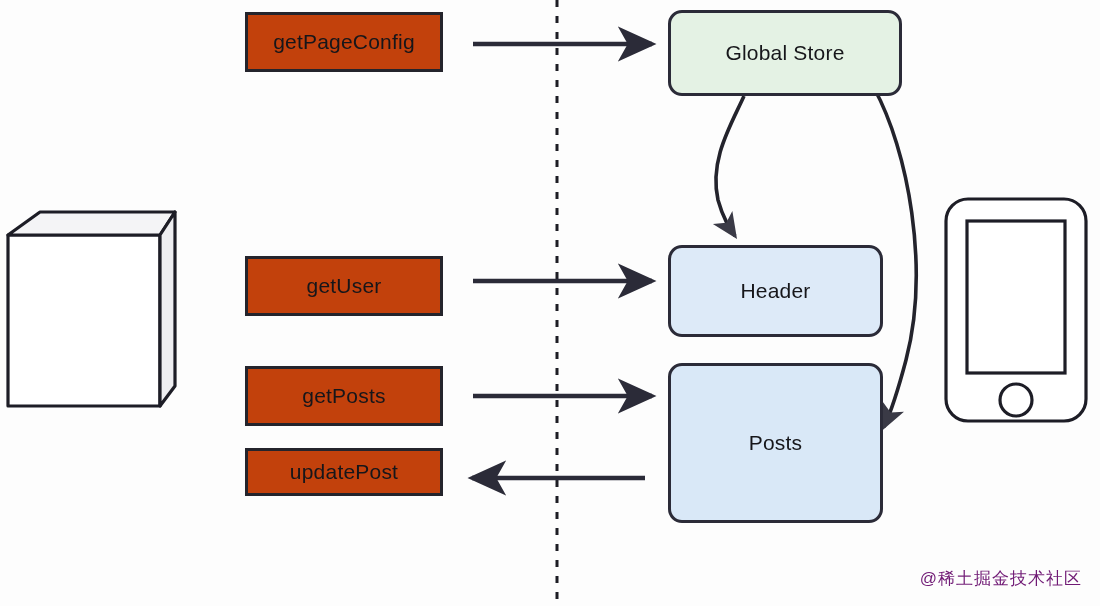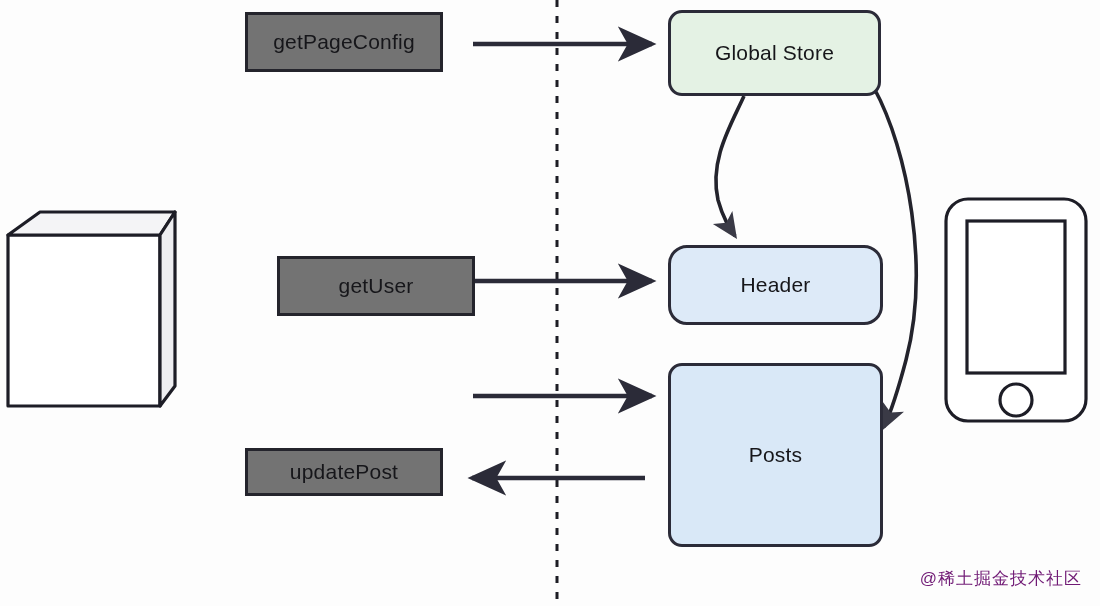--- a/index.html
+++ b/index.html
@@ -20,21 +20,21 @@
   .svg-layer {
     position: absolute;
     left: 0;
     top: 0;
     width: 1100px;
     height: 606px;
   }
   
   .api-box {
     position: absolute;
-    background: #737373;
+    background: #c2410c;
     border: 3px solid #24242c;
     box-sizing: border-box;
     display: flex;
     align-items: center;
     justify-content: center;
     color: #16161a;
     font-size: 21px;
     letter-spacing: 0.2px;
   }
   
@@ -103,36 +103,39 @@
 
     <path d="M744,96 C731,125 709,160 718,200 C723,218 729,227 735,236" fill="none" stroke="#23232c" stroke-width="3.6" marker-end="url(#arrowCurve)"></path>
 
     <path d="M874,88 C908,150 930,268 906,360 C897,394 890,414 884,427" fill="none" stroke="#23232c" stroke-width="3.6" marker-end="url(#arrowCurve)"></path>
   </svg>
 
   <div class="api-box" style="left:245px; top:12px; width:198px; height:60px;">
     <span>getPageConfig</span>
   </div>
 
-  <div class="api-box" style="left:245px; top:256px; width:198px; height:60px;margin-left:32px;">
+  <div class="api-box" style="left:245px; top:256px; width:198px; height:60px;">
     <span>getUser</span>
   </div>
 
+  <div class="api-box" style="left:245px; top:366px; width:198px; height:60px;">
+    <span>getPosts</span>
+  </div>
 
   <div class="api-box" style="left:245px; top:448px; width:198px; height:48px;">
     <span>updatePost</span>
   </div>
 
-  <div class="comp-box comp-store" style="left:668px; top:10px; width:213px; height:86px;">
+  <div class="comp-box comp-store" style="left:668px; top:10px; width:234px; height:86px;">
     <span>Global Store</span>
   </div>
 
-  <div class="comp-box comp-blue" style="left:668px; top:245px; width:215px; height:80px;border-radius:19px;">
+  <div class="comp-box comp-blue" style="left:668px; top:245px; width:215px; height:92px;">
     <span>Header</span>
   </div>
 
-  <div class="comp-box comp-blue2" style="left:668px; top:363px; width:215px; height:184px;">
+  <div class="comp-box comp-blue2" style="left:668px; top:363px; width:215px; height:160px;">
     <span>Posts</span>
   </div>
 
   <div class="watermark">@稀土掘金技术社区</div>
 
 </div>
 
 </body></html>

